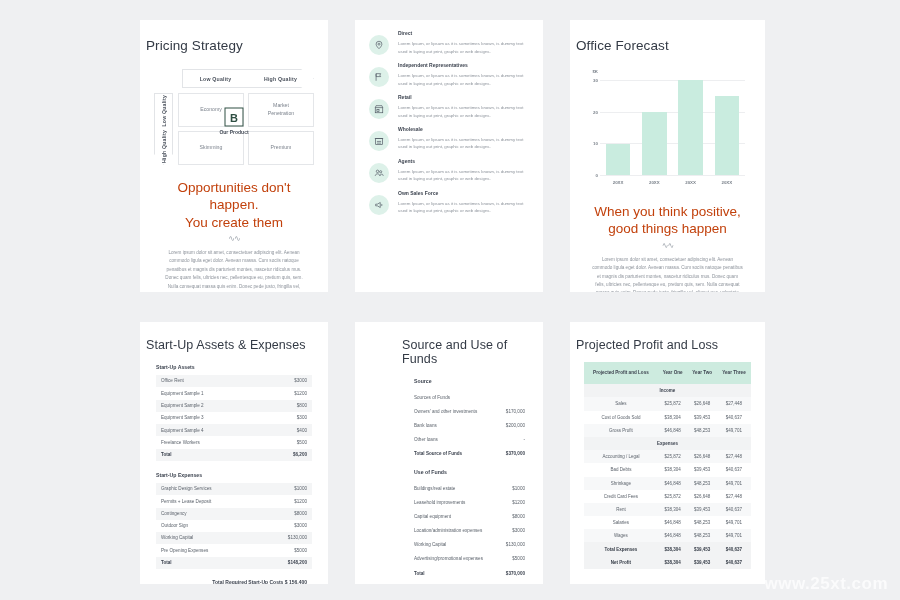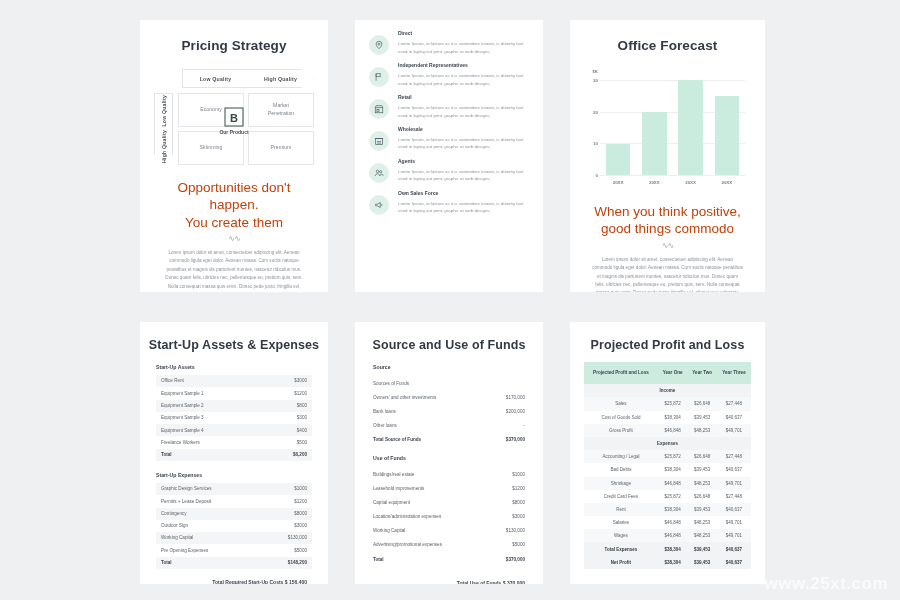--- a/index.html
+++ b/index.html
@@ -20,26 +20,25 @@
   }
   .card {
     background: #ffffff;
     overflow: hidden;
     position: relative;
   }
   .c1 { grid-column: 2; grid-row: 2; }
   .c2 { grid-column: 4; grid-row: 2; }
   .c3 { grid-column: 6; grid-row: 2; }
   .c4 { grid-column: 2; grid-row: 4; }
-  .c5 { grid-column: 4; grid-row: 4; }
+  .c5 { grid-column: 4; grid-row: 4; padding-left: 41px; }
   .c6 { grid-column: 6; grid-row: 4; }
 
   .card-title {
-    text-align: center;
-    font-weight: bold;
+    font-weight: normal;
     font-size: 13.5px;
     letter-spacing: .1px;
     color: #333a45;
     padding: 18px 6px 0;
   }
   .c4 .card-title, .c5 .card-title, .c6 .card-title { font-size: 12.5px; padding-top: 16px; }
 
   
   .matrix-wrap { position: relative; margin: 16px 14px 0 14px; height: 96px; }
   .top-arrow {
@@ -327,21 +326,21 @@
           </div>
         <div class="x-labels" id="xlabels">
             <span>20XX</span>
             <span>20XX</span>
             <span>20XX</span>
             <span>20XX</span>
           </div>
       </div>
 
       <div class="quote">
-        <h2>When you think positive, good things commodo</h2>
+        <h2>When you think positive, good things happen</h2>
         <div class="squig">∿∿</div>
         <p>Lorem ipsum dolor sit amet, consectetuer adipiscing elit. Aenean commodo ligula eget dolor. Aenean massa. Cum sociis natoque penatibus et magnis dis parturient montes, nascetur ridiculus mus. Donec quam felis, ultricies nec, pellentesque eu, pretium quis, sem. Nulla consequat massa quis enim. Donec pede justo, fringilla vel, aliquet nec, vulputate eget, arcu. In enim justo, rhoncus ut, imperdiet a, venenatis vitae, justo.</p>
       </div>
     </div>
 
     <div class="card c4">
       <div class="card-title">Start-Up Assets &amp; Expenses</div>
       <div class="ftab">
         <div class="sec-head">Start-Up Assets</div>
         <div id="assets-rows">

